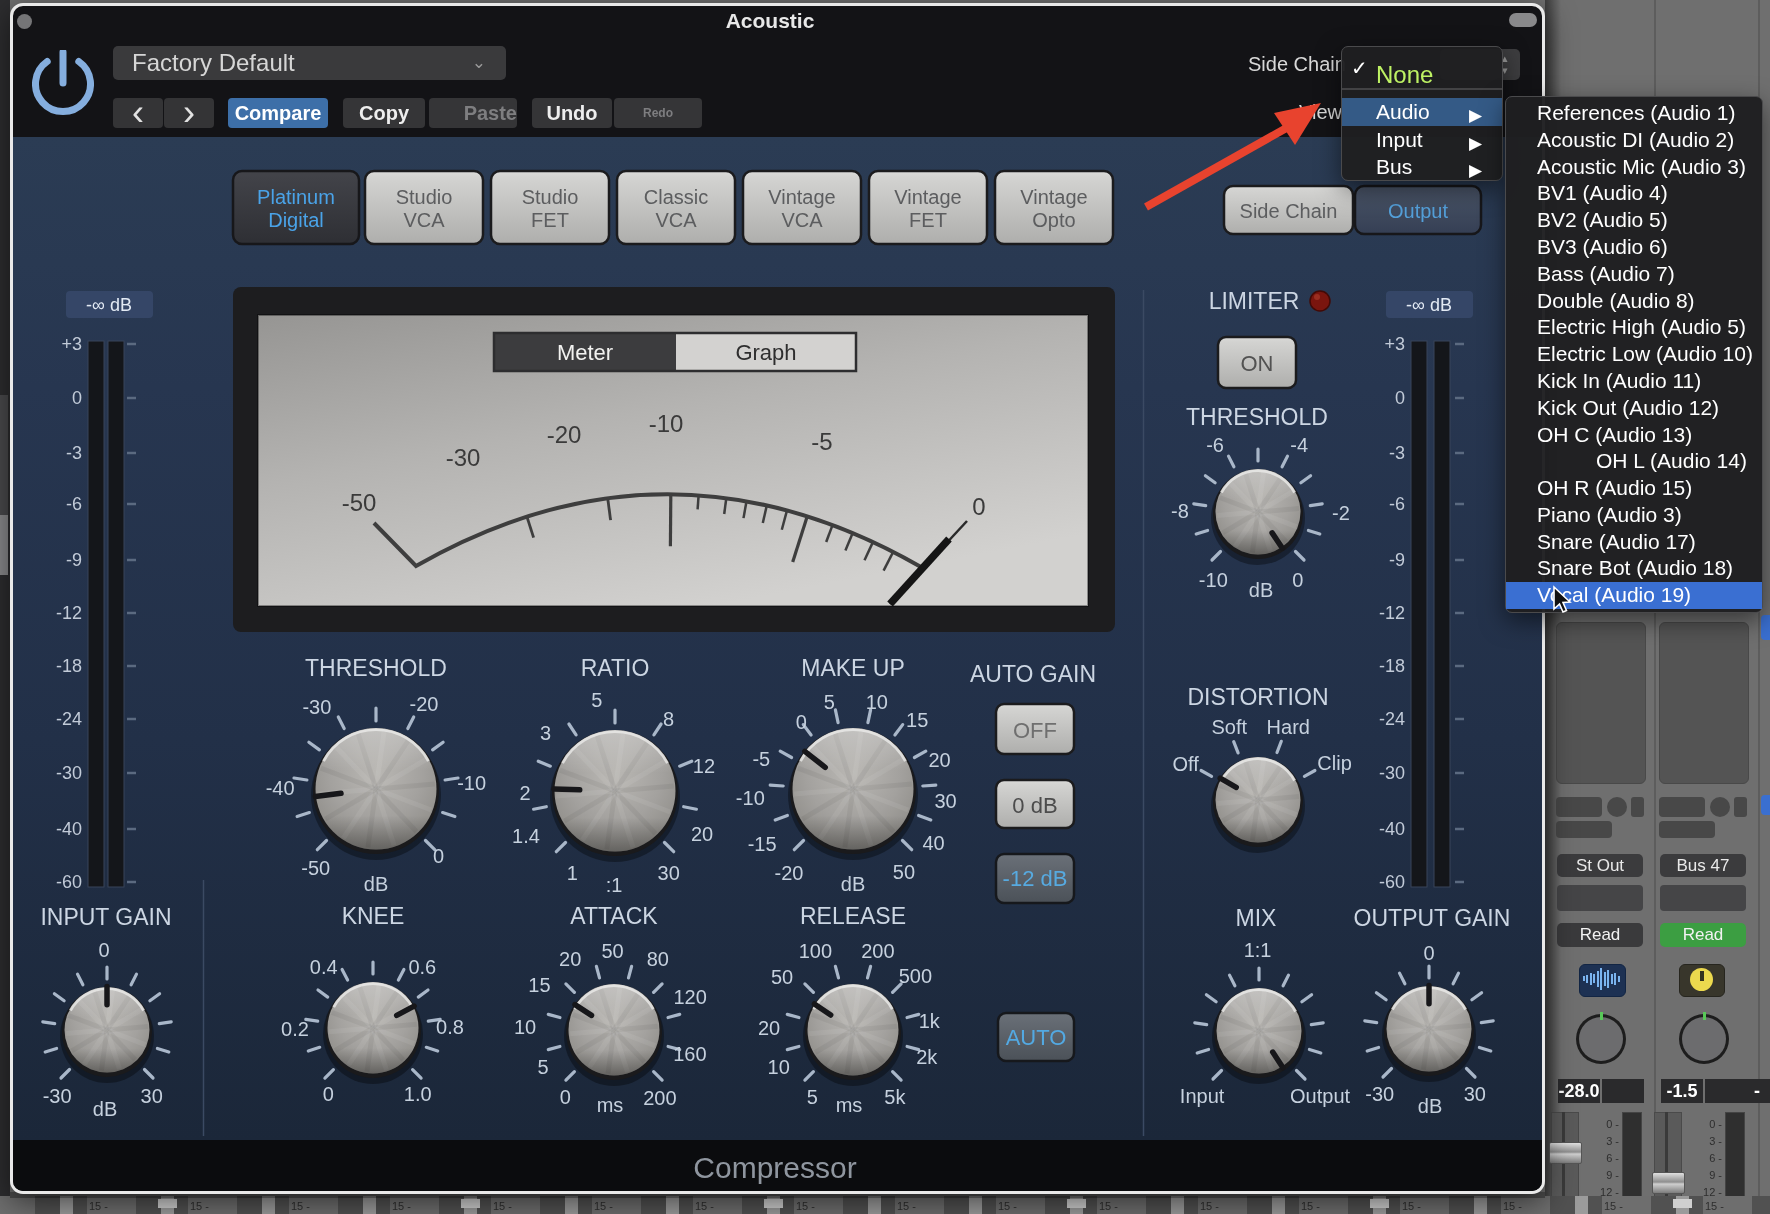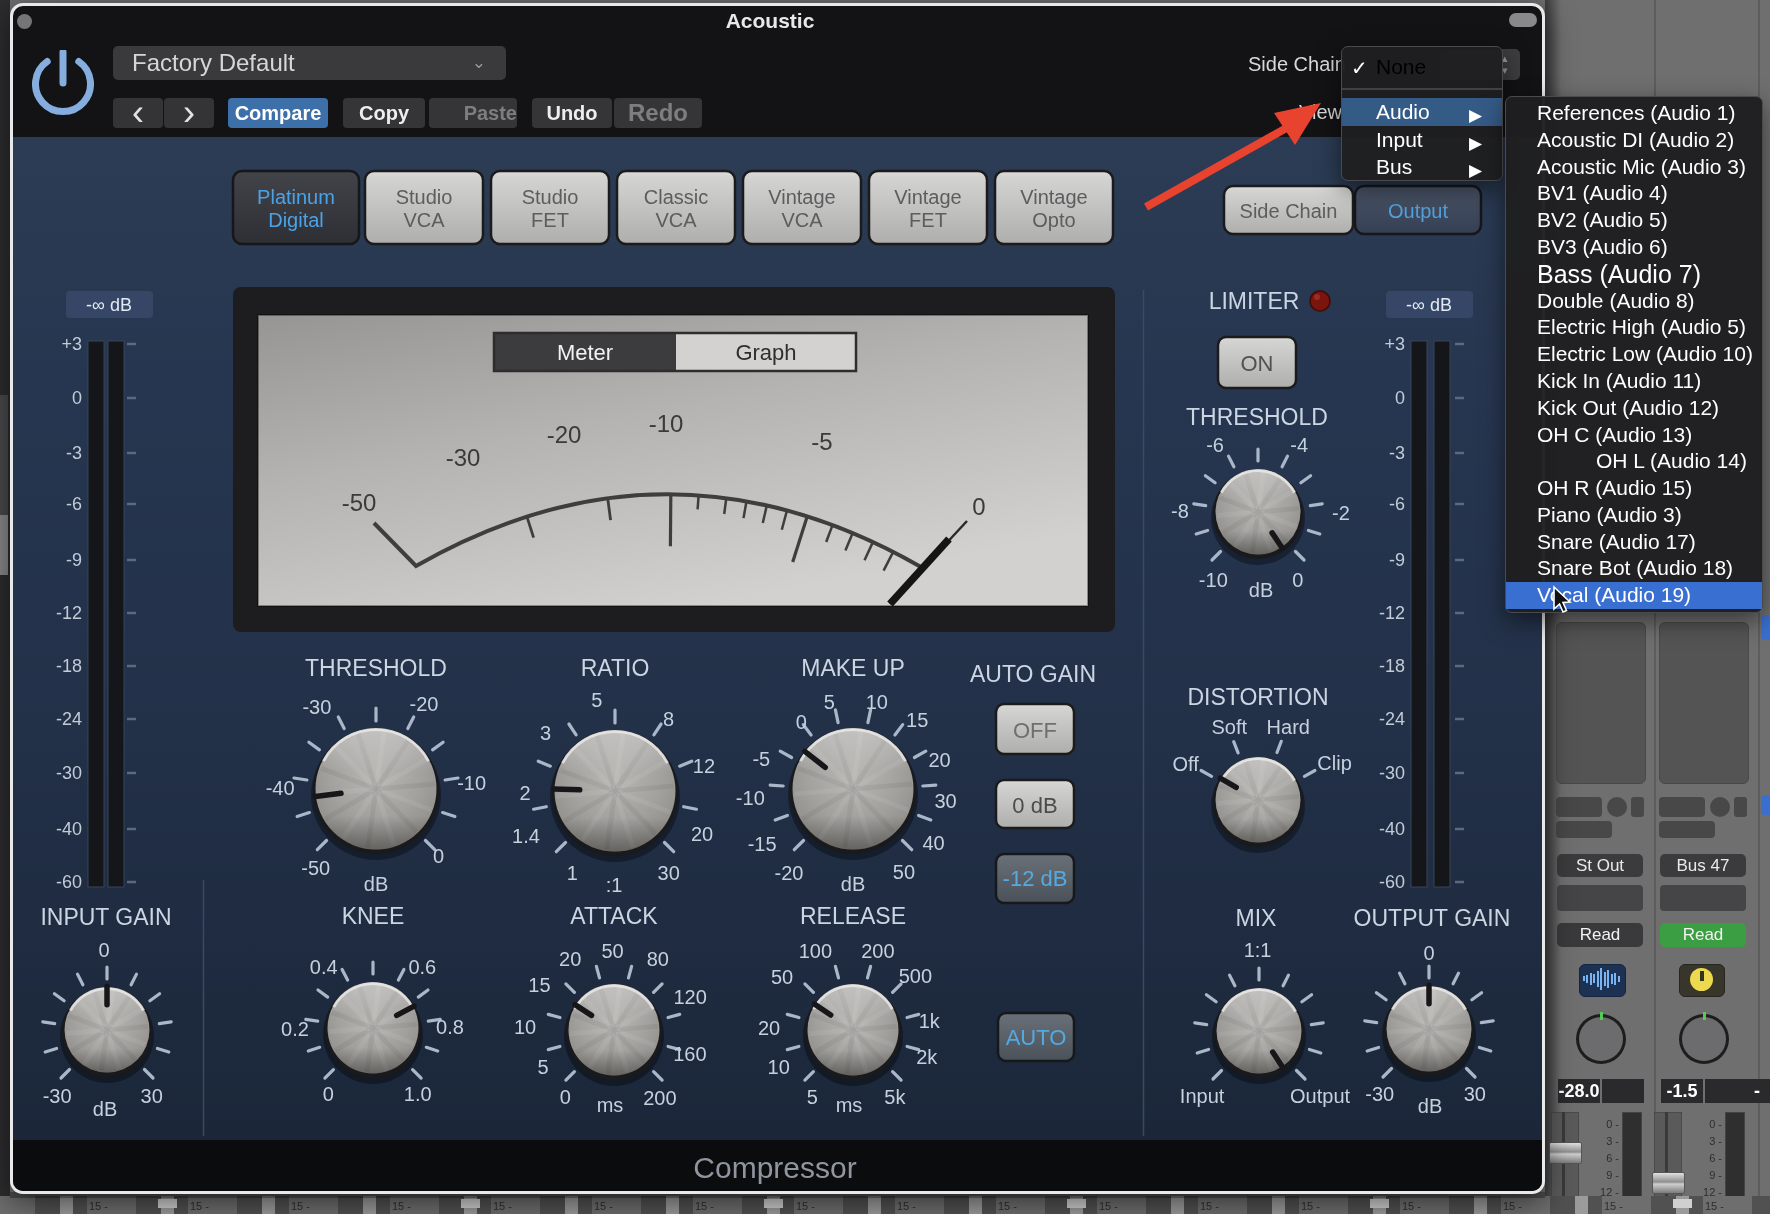--- a/index.html
+++ b/index.html
@@ -150,21 +150,21 @@
 <path d="M 15.2 11.5 A 27.5 27.5 0 1 0 46.8 11.5" fill="none" stroke="#85aede" stroke-width="7" stroke-linecap="round"></path>
 <line x1="31" y1="2" x2="31" y2="33" stroke="#85aede" stroke-width="7" stroke-linecap="round"></line>
 </svg>
     <div style="position:absolute;left:113px;top:46px;width:393px;height:34px;background:#3a3a3c;border-radius:5px;color:#d6d6d6;font-size:24px;line-height:34px;padding-left:19px;box-sizing:border-box">Factory Default<span style="position:absolute;right:20px;top:0;color:#9a9a9a;font-size:17px">⌄</span></div>
     <div style="position:absolute;left:113px;top:98px;width:50px;height:30px;background:#343436;border-radius:4px;color:#e2e2e2;font-size:36px;font-weight:normal;line-height:30px;text-align:center">‹</div>
     <div style="position:absolute;left:164px;top:98px;width:50px;height:30px;background:#343436;border-radius:4px;color:#e2e2e2;font-size:36px;font-weight:normal;line-height:30px;text-align:center">›</div>
     <div style="position:absolute;left:228px;top:98px;width:100px;height:30px;background:#3d6fa8;border-radius:4px;color:#ffffff;font-size:20px;font-weight:bold;line-height:30px;text-align:center">Compare</div>
     <div style="position:absolute;left:343px;top:98px;width:82px;height:30px;background:#353537;border-radius:4px;color:#eeeeee;font-size:20px;font-weight:bold;line-height:30px;text-align:center">Copy</div>
     <div style="position:absolute;left:429px;top:98px;width:88px;height:30px;background:#353537;border-radius:4px;color:#7e7e80;font-size:20px;font-weight:bold;line-height:30px;text-align:right">Paste</div>
     <div style="position:absolute;left:532px;top:98px;width:80px;height:30px;background:#353537;border-radius:4px;color:#eeeeee;font-size:20px;font-weight:bold;line-height:30px;text-align:center">Undo</div>
-    <div style="position:absolute;left:614px;top:98px;width:88px;height:30px;background:#353537;border-radius:4px;color:#7e7e80;font-size:24px;font-weight:bold;line-height:30px;text-align:center">Redo</div>
+    <div style="position:absolute;left:614px;top:98px;width:88px;height:30px;background:#353537;border-radius:4px;color:#7e7e80;font-size:12px;font-weight:bold;line-height:30px;text-align:center">Redo</div>
     <div style="position:absolute;left:670px;top:9px;width:200px;color:#e8e8e8;font-size:21px;font-weight:bold;text-align:center">Acoustic</div>
     <div style="position:absolute;left:1509px;top:13px;width:28px;height:14px;border-radius:8px;background:#89898b"></div>
     <div style="position:absolute;left:1248px;top:53px;color:#d8d8d8;font-size:20px">Side Chain</div>
     <div style="position:absolute;left:1440px;top:49px;width:80px;height:31px;background:#3d3d3f;border-radius:5px"></div>
     <div style="position:absolute;left:1502px;top:52px;color:#9a9a9a;font-size:11px;line-height:12px">▴<br>▾</div>
     <div style="position:absolute;left:1299px;top:101px;color:#d8d8d8;font-size:20px">View</div>
     <div style="position:absolute;left:575px;top:1151px;width:400px;text-align:center;color:#8f969f;font-size:30px">Compressor</div>
 <svg width="1529" height="1003" viewBox="13 137 1529 1003" style="position:absolute;left:13px;top:137px" font-family="Liberation Sans, sans-serif">
       <defs>
 <radialGradient id="mface" cx="50%" cy="36%" r="78%">
@@ -746,37 +746,37 @@
       <text x="1036.0" y="1037.0" font-size="22" fill="#53a9e2" text-anchor="middle" dominant-baseline="central" font-weight="normal">AUTO</text>
       <rect x="1218" y="337" width="78" height="51" rx="8" fill="url(#ggrey)" stroke="#1b1b1d" stroke-width="2.5"></rect>
       <text x="1257.0" y="363.5" font-size="22" fill="#525252" text-anchor="middle" dominant-baseline="central" font-weight="normal">ON</text>
     </svg>
 <svg style="position:absolute;left:1130px;top:90px" width="210" height="130" viewBox="1130 90 210 130">
       <line x1="1146" y1="207" x2="1290" y2="126" stroke="#e8432e" stroke-width="8"></line>
       <path d="M 1321 103 L 1274 113 L 1295 145 Z" fill="#e8432e"></path>
     </svg>
 <div style="position:absolute;left:1341px;top:46px;width:162px;height:135px;background:rgba(31,31,33,0.97);border:1px solid #4a4a4c;border-radius:7px;box-shadow:0 8px 24px rgba(0,0,0,0.5);box-sizing:border-box"></div>
     <div style="position:absolute;left:1351px;top:56px;color:#fff;font-size:20px">✓</div>
-    <div style="position:absolute;left:1376px;top:55px;color:#000000;font-size:21px">None</div>
+    <div style="position:absolute;left:1376px;top:61px;color:#bef264;font-size:24px">None</div>
     <div style="position:absolute;left:1342px;top:88px;width:160px;height:1.5px;background:#424244"></div>
     <div style="position:absolute;left:1342px;top:98px;width:160px;height:28px;background:#345a86"></div>
     <div style="position:absolute;left:1376px;top:100px;color:#fff;font-size:21px">Audio</div>
     <div style="position:absolute;left:1376px;top:128px;color:#fff;font-size:21px">Input</div>
     <div style="position:absolute;left:1376px;top:155px;color:#fff;font-size:21px">Bus</div>
     <div style="position:absolute;left:1469px;top:105px;color:#fff;font-size:17px">▶</div>
     <div style="position:absolute;left:1469px;top:133px;color:#fff;font-size:17px">▶</div>
     <div style="position:absolute;left:1469px;top:160px;color:#fff;font-size:17px">▶</div>
     <div style="position:absolute;left:1505px;top:96px;width:258px;height:517px;background:rgba(31,31,33,0.97);border:1px solid #4a4a4c;border-radius:7px;box-shadow:0 8px 24px rgba(0,0,0,0.5);box-sizing:border-box"></div>
     <div style="position:absolute;left:1537px;top:100.0px;height:26.8px;line-height:26.8px;color:#fff;font-size:21px;white-space:nowrap">References (Audio 1)</div>
     <div style="position:absolute;left:1537px;top:126.8px;height:26.8px;line-height:26.8px;color:#fff;font-size:21px;white-space:nowrap">Acoustic DI (Audio 2)</div>
     <div style="position:absolute;left:1537px;top:153.6px;height:26.8px;line-height:26.8px;color:#fff;font-size:21px;white-space:nowrap">Acoustic Mic (Audio 3)</div>
     <div style="position:absolute;left:1537px;top:180.4px;height:26.8px;line-height:26.8px;color:#fff;font-size:21px;white-space:nowrap">BV1 (Audio 4)</div>
     <div style="position:absolute;left:1537px;top:207.2px;height:26.8px;line-height:26.8px;color:#fff;font-size:21px;white-space:nowrap">BV2 (Audio 5)</div>
     <div style="position:absolute;left:1537px;top:233.9px;height:26.8px;line-height:26.8px;color:#fff;font-size:21px;white-space:nowrap">BV3 (Audio 6)</div>
-    <div style="position:absolute;left:1537px;top:260.7px;height:26.8px;line-height:26.8px;color:#fff;font-size:25px;white-space:nowrap">Bass (Audio 7)</div>
+    <div style="position:absolute;left:1537px;top:260.7px;height:26.8px;line-height:26.8px;color:#fff;font-size:21px;white-space:nowrap">Bass (Audio 7)</div>
     <div style="position:absolute;left:1537px;top:287.5px;height:26.8px;line-height:26.8px;color:#fff;font-size:21px;white-space:nowrap">Double (Audio 8)</div>
     <div style="position:absolute;left:1537px;top:314.3px;height:26.8px;line-height:26.8px;color:#fff;font-size:21px;white-space:nowrap">Electric High (Audio 5)</div>
     <div style="position:absolute;left:1537px;top:341.1px;height:26.8px;line-height:26.8px;color:#fff;font-size:21px;white-space:nowrap">Electric Low (Audio 10)</div>
     <div style="position:absolute;left:1537px;top:367.9px;height:26.8px;line-height:26.8px;color:#fff;font-size:21px;white-space:nowrap">Kick In (Audio 11)</div>
     <div style="position:absolute;left:1537px;top:394.7px;height:26.8px;line-height:26.8px;color:#fff;font-size:21px;white-space:nowrap">Kick Out (Audio 12)</div>
     <div style="position:absolute;left:1537px;top:421.5px;height:26.8px;line-height:26.8px;color:#fff;font-size:21px;white-space:nowrap">OH C (Audio 13)</div>
     <div style="position:absolute;left:1596px;top:448.3px;height:26.8px;line-height:26.8px;color:#fff;font-size:21px;white-space:nowrap">OH L (Audio 14)</div>
     <div style="position:absolute;left:1537px;top:475.1px;height:26.8px;line-height:26.8px;color:#fff;font-size:21px;white-space:nowrap">OH R (Audio 15)</div>
     <div style="position:absolute;left:1537px;top:501.8px;height:26.8px;line-height:26.8px;color:#fff;font-size:21px;white-space:nowrap">Piano (Audio 3)</div>
     <div style="position:absolute;left:1537px;top:528.6px;height:26.8px;line-height:26.8px;color:#fff;font-size:21px;white-space:nowrap">Snare (Audio 17)</div>

